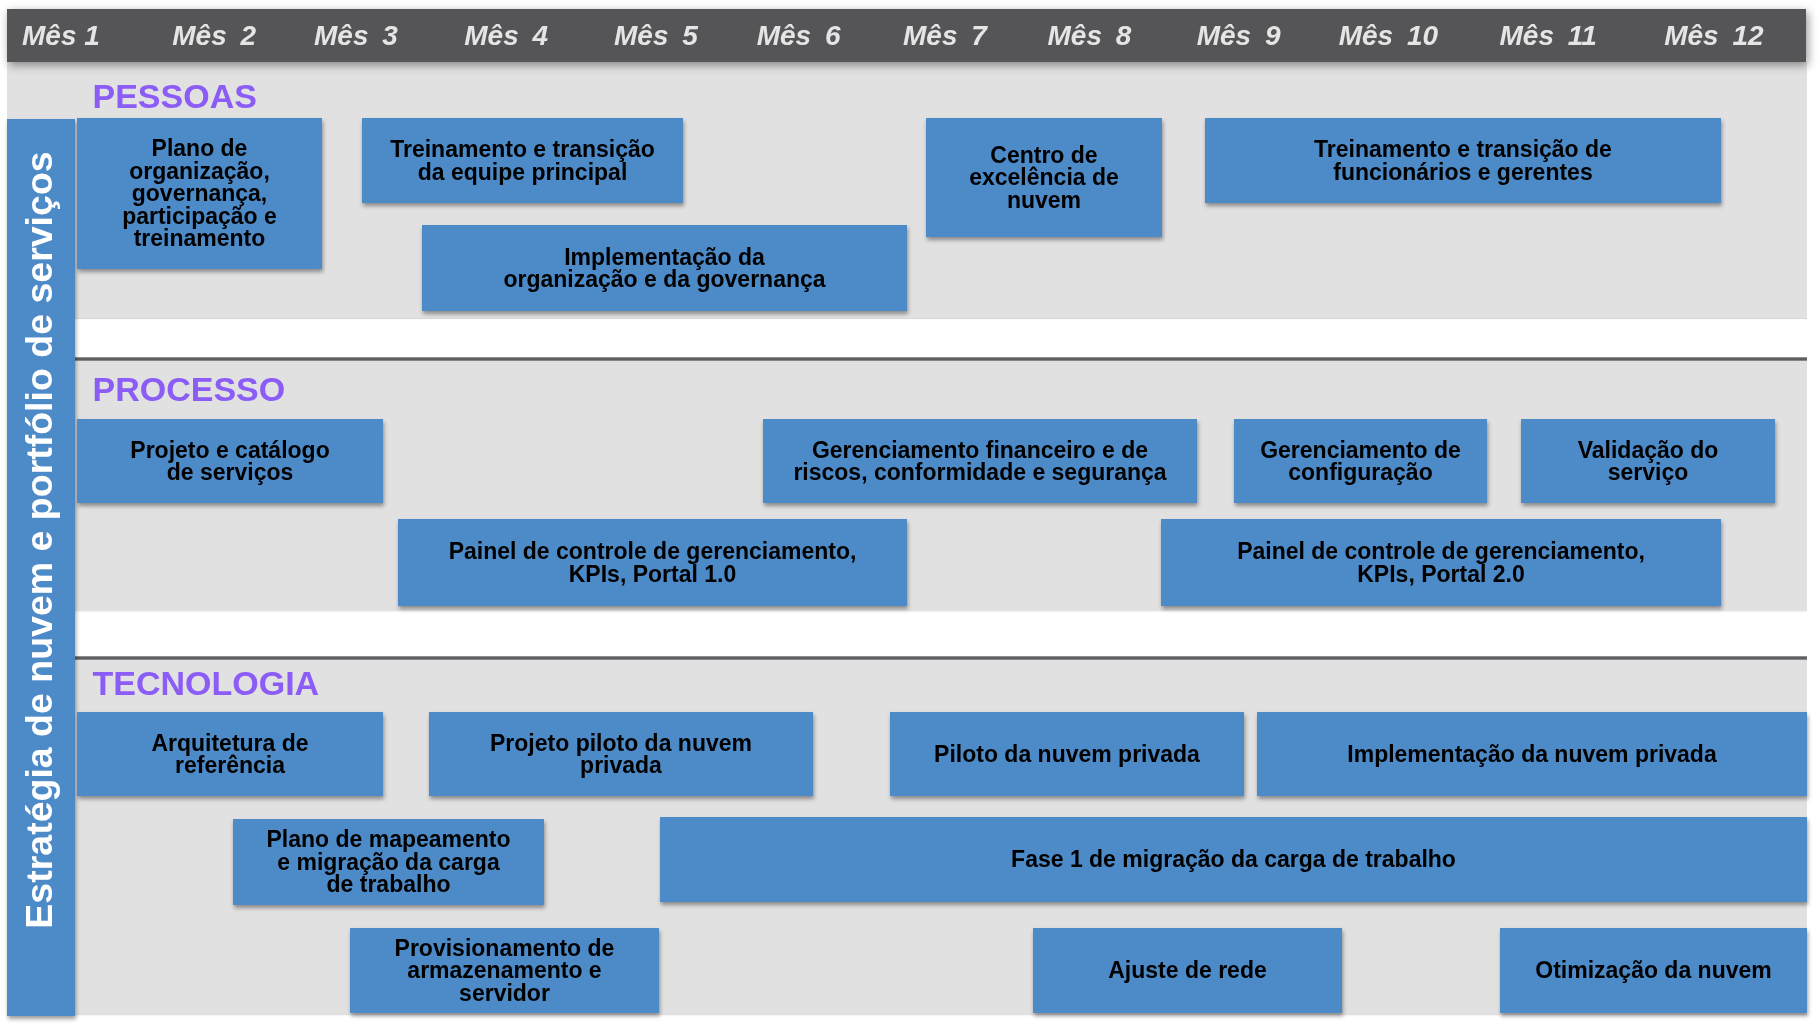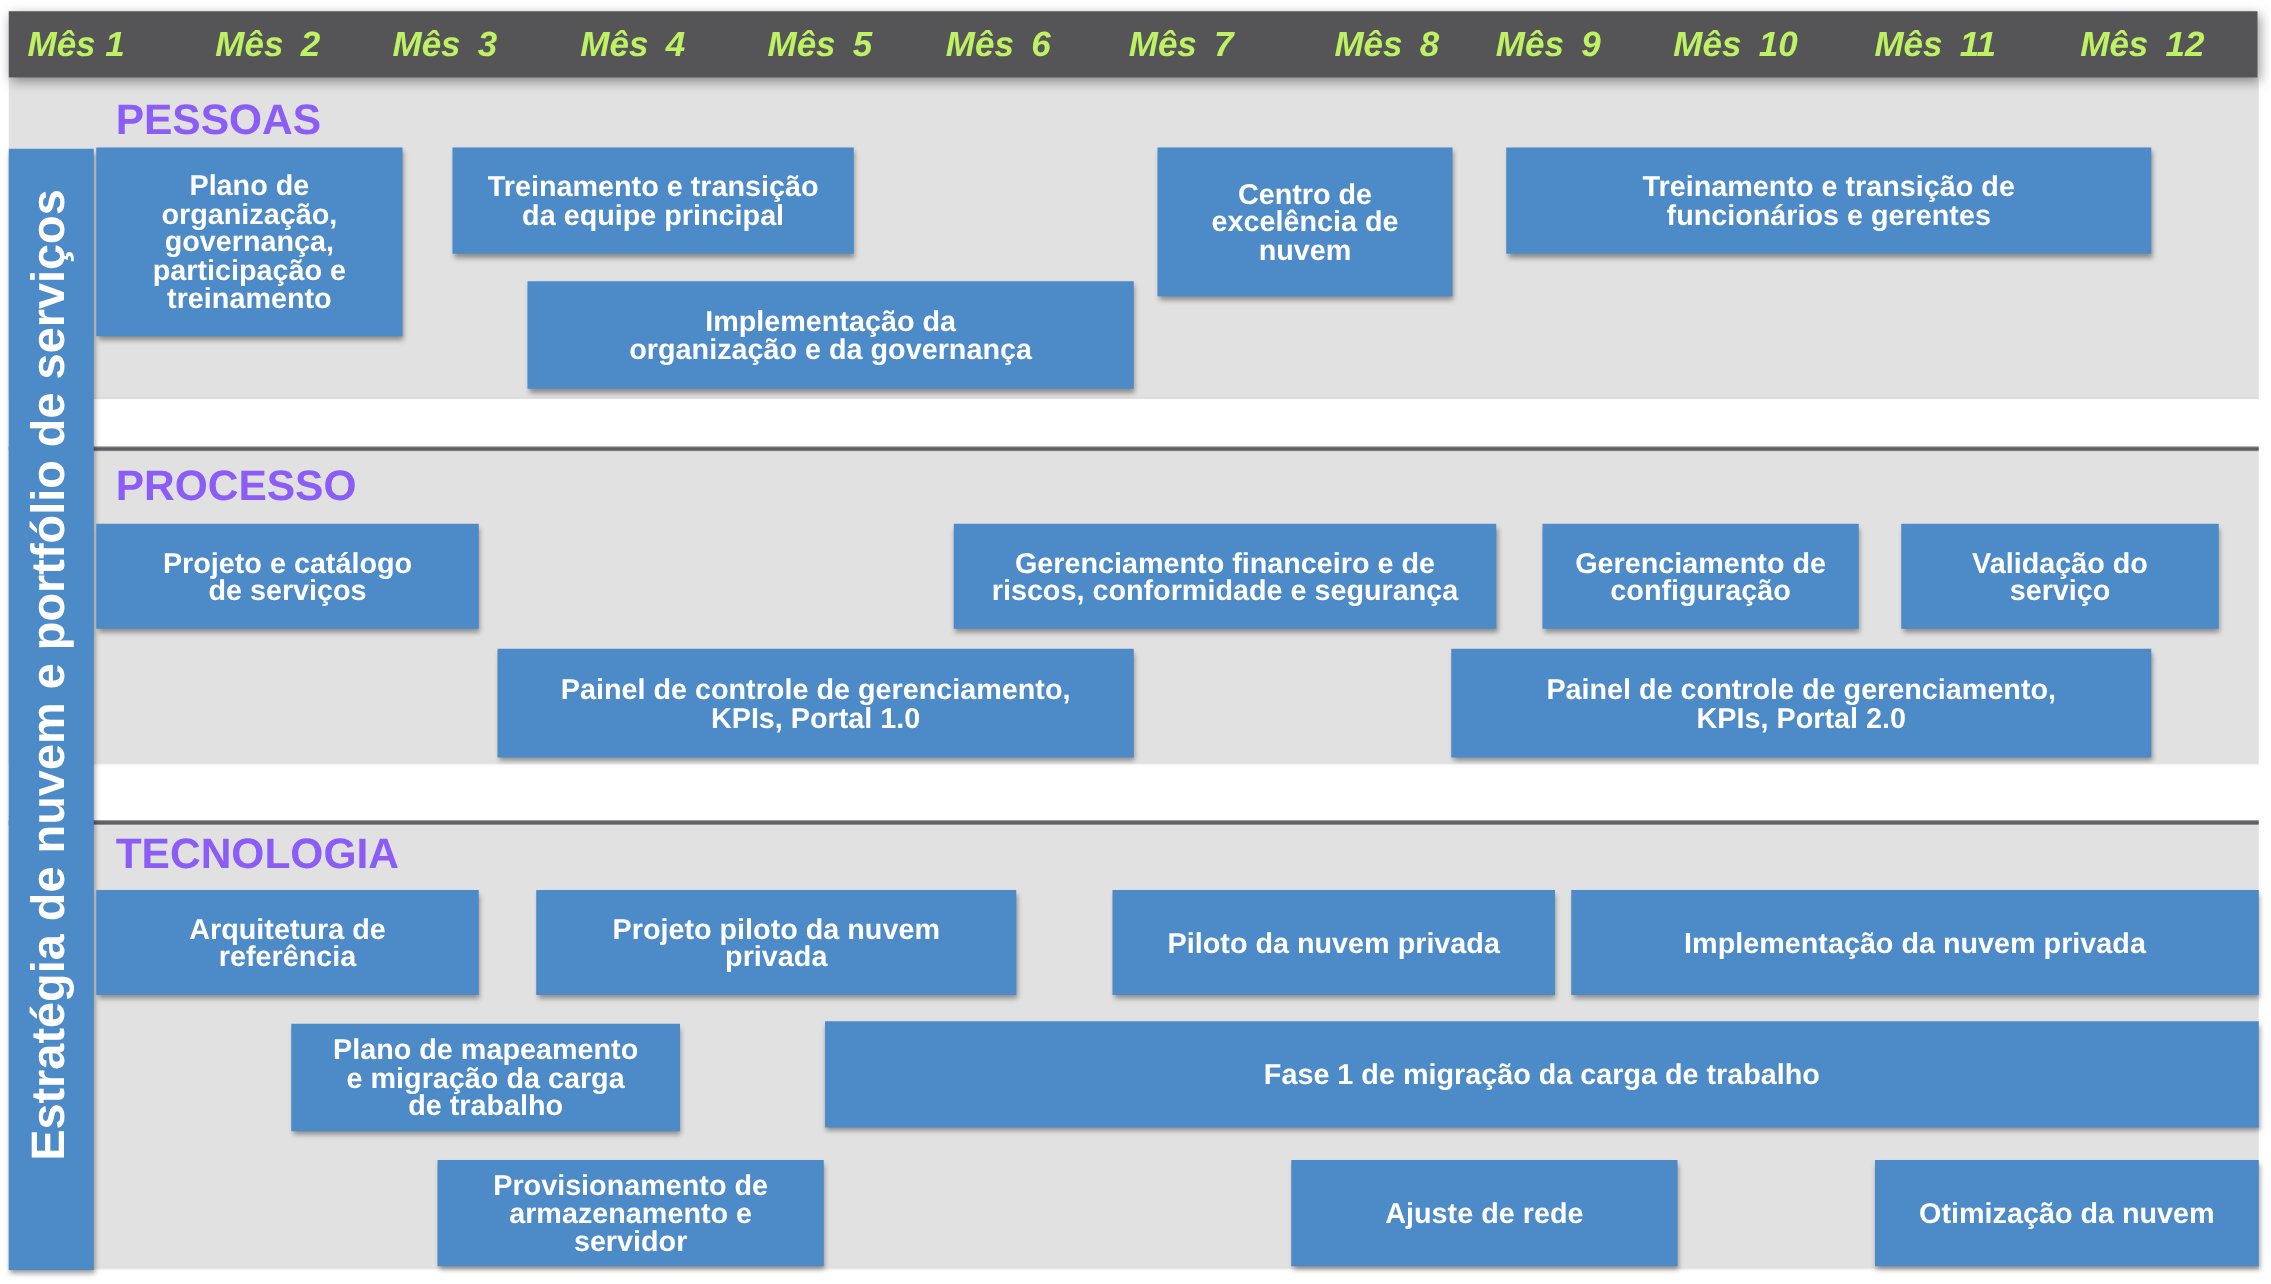--- a/index.html
+++ b/index.html
@@ -5,21 +5,21 @@
 <style>
   html,body{margin:0;padding:0;background:#ffffff;}
   body{width:1817px;height:1027px;overflow:hidden;
        font-family:"Liberation Sans",sans-serif;
        -webkit-font-smoothing:antialiased;}
   #root{position:relative;width:1817px;height:1027px;}
 
   
   .hdr{position:absolute;left:7px;top:9px;width:1799px;height:53px;
        background:#555558;box-shadow:2px 3px 9px rgba(0,0,0,0.42);}
-  .mlab{position:absolute;top:0;height:53px;line-height:54px;color:#bef264;
+  .mlab{position:absolute;top:0;height:53px;line-height:54px;color:#e5e5e5;
         font-weight:bold;font-style:italic;font-size:28px;white-space:nowrap;}
 
   
   .band{position:absolute;left:7px;width:1800px;background:#e1e1e1;}
   .bandshadow{position:absolute;left:7px;width:1800px;height:2px;
         background:linear-gradient(to bottom,rgba(0,0,0,0.055),rgba(0,0,0,0));}
   .sep{position:absolute;left:7px;width:1800px;height:4px;
         background:linear-gradient(to bottom,rgba(98,98,102,0.55),#5f5f63 35%,#5f5f63 72%,rgba(98,98,102,0.45));}
 
   .catlabel{position:absolute;left:92.5px;color:#8b5cf6;font-size:34px;
@@ -27,21 +27,21 @@
 
   
   .vbar{position:absolute;left:7px;top:119px;width:68px;height:897px;
         background:#4c8ac8;box-shadow:1px 3px 4px rgba(0,0,0,0.38);}
   .vbar span{position:absolute;left:32px;top:421px;
         transform:translate(-50%,-50%) rotate(-90deg);
         white-space:nowrap;color:#ffffff;font-size:37.5px;font-weight:bold;}
 
   
   .task{position:absolute;background:#4c8ac8;box-shadow:1px 3px 4px rgba(0,0,0,0.38);
-        color:#ffffff;font-weight:bold;font-size:23px;line-height:22.5px;
+        color:#000000;font-weight:bold;font-size:23px;line-height:22.5px;
         display:flex;align-items:center;justify-content:center;text-align:center;
         box-sizing:border-box;padding:0 17px;}
   .task span{display:block;white-space:pre-line;position:relative;top:0px;}
 </style>
 </head>
 <body>
 
 <div id="root">
     <div class="band" style="top:62px;height:257px;"></div>
     <div class="bandshadow" style="top:318px;"></div>
@@ -52,21 +52,21 @@
     <div class="sep" style="top:357px;"></div>
     <div class="sep" style="top:655.5px;"></div>
     <div class="hdr">
       <div class="mlab" style="left:15px;word-spacing:0px;">Mês 1</div>
       <div class="mlab" style="left:165.3px;word-spacing:6px;">Mês 2</div>
       <div class="mlab" style="left:307px;word-spacing:6px;">Mês 3</div>
       <div class="mlab" style="left:457.3px;word-spacing:6px;">Mês 4</div>
       <div class="mlab" style="left:607px;word-spacing:6px;">Mês 5</div>
       <div class="mlab" style="left:749.7px;word-spacing:6px;">Mês 6</div>
       <div class="mlab" style="left:896px;word-spacing:6px;">Mês 7</div>
-      <div class="mlab" style="left:1040.5px;word-spacing:6px;margin-left:20px;">Mês 8</div>
+      <div class="mlab" style="left:1040.5px;word-spacing:6px;">Mês 8</div>
       <div class="mlab" style="left:1189.7px;word-spacing:6px;">Mês 9</div>
       <div class="mlab" style="left:1331.7px;word-spacing:6px;">Mês 10</div>
       <div class="mlab" style="left:1492.5px;word-spacing:6px;">Mês 11</div>
       <div class="mlab" style="left:1657.2px;word-spacing:6px;">Mês 12</div>
     </div>
     <div class="vbar">
       <span>Estratégia de nuvem e portfólio de serviços</span>
     </div>
     <div class="catlabel" style="top:76.5px;">PESSOAS</div>
     <div class="task" style="left:77px;top:118px;width:245px;height:151px;">

